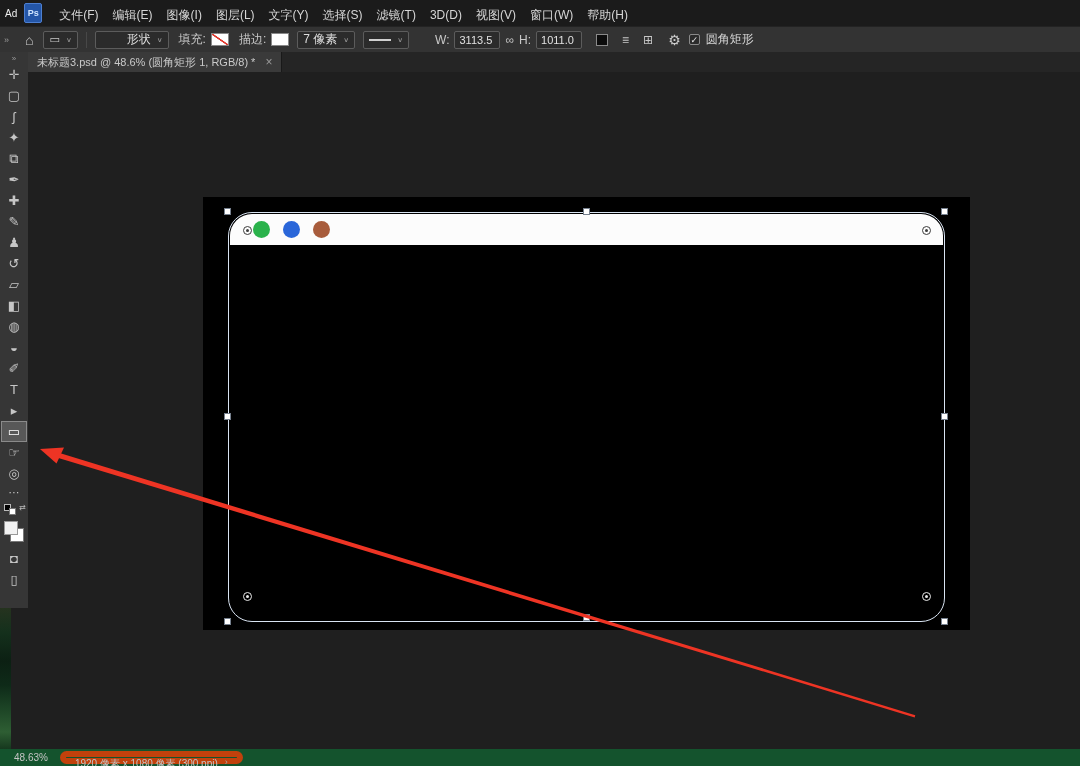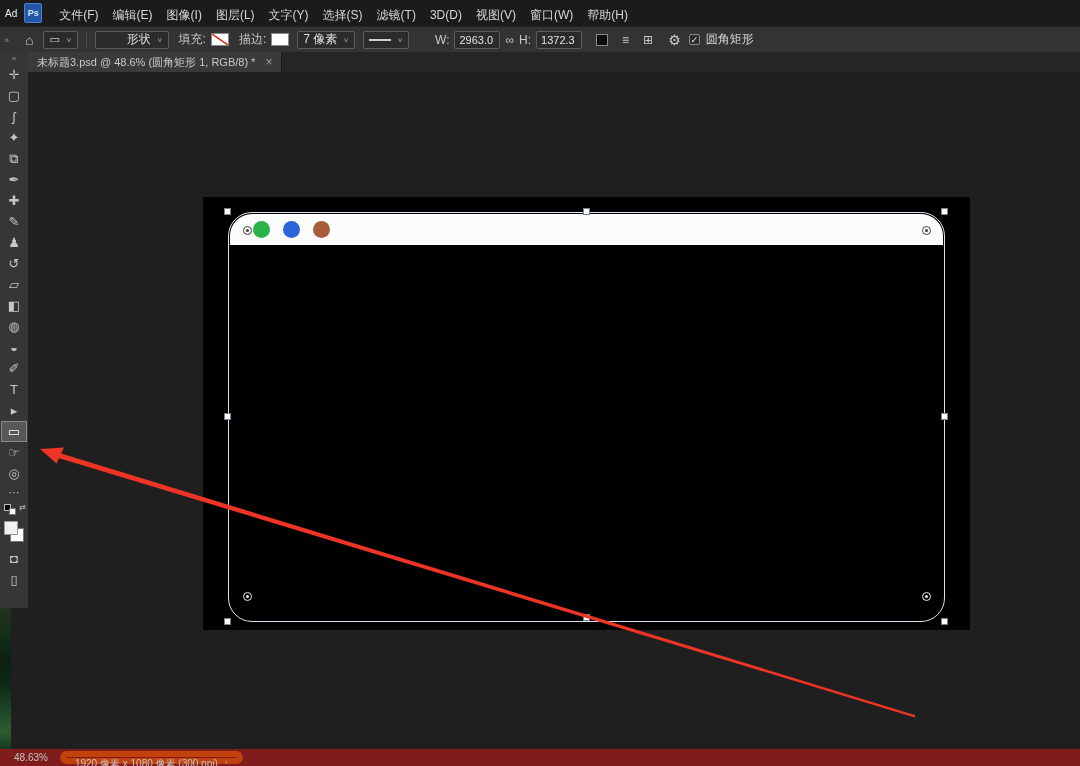--- a/index.html
+++ b/index.html
@@ -70,21 +70,21 @@
   .radius-widget::after { content:""; position:absolute; left:2px; top:2px; width:3px; height:3px; border-radius:50%; }
   .radius-widget.dark { border:1px solid #3d3d3d; }
   .radius-widget.dark::after { background:#3d3d3d; }
   .radius-widget.light { border:1px solid #e9e9e9; }
   .radius-widget.light::after { background:#e9e9e9; }
   
   .arrow-overlay { position:absolute; left:0; top:0; width:1080px; height:766px; z-index:9; pointer-events:none; }
   
   .bg-sliver { position:absolute; left:0; top:607px; width:11px; height:142px; z-index:4;
     background:linear-gradient(180deg,#26331f 0%,#14301c 18%,#0c2013 38%,#0e2a18 55%,#1d4526 72%,#2e5e33 88%,#16381e 100%); }
-  .statusbar { position:absolute; left:0; bottom:0; right:0; height:17px; background:#7f1d1d;
+  .statusbar { position:absolute; left:0; bottom:0; right:0; height:17px; background:#14532d;
     display:flex; align-items:center; gap:12px; padding-left:14px; font-size:10px; color:#c5c5c5; z-index:10; }
   .doc-pill { border:6px solid #c2410c; border-radius:8px; height:13px; display:flex; align-items:flex-start;
     gap:7px; padding:0 9px; white-space:nowrap; }
   .pill-chevron { color:#aaa; font-size:9px; }
 </style>
 </head>
 <body>
 
 <div class="menubar">
   <span class="logo">Ad</span>
@@ -122,24 +122,24 @@
   <span class="swatch"></span>
   <div class="select" style="margin-left:8px;min-width:56px;justify-content:space-between;">
     <span>7 像素</span>
     <span class="caret">∨</span>
   </div>
   <div class="select" style="margin-left:8px;min-width:42px;justify-content:space-between;">
     <span class="stroke-line"></span>
     <span class="caret">∨</span>
   </div>
   <span class="ob-label" style="margin-left:26px;">W:</span>
-  <span class="dim-field">2963.0</span>
+  <span class="dim-field">3113.5</span>
   <span class="link-icon">∞</span>
   <span class="ob-label" style="margin-left:0;">H:</span>
-  <span class="dim-field">1372.3</span>
+  <span class="dim-field">1011.0</span>
   <span class="ob-btn" style="margin-left:14px;">
       <span class="path-ops-box"></span>
     </span>
   <span class="ob-btn">≡</span>
   <span class="ob-btn">⊞</span>
   <span class="gear-icon">⚙</span>
   <span class="checkbox">
       <span>✓</span>
     </span>
   <span>圆角矩形</span>

